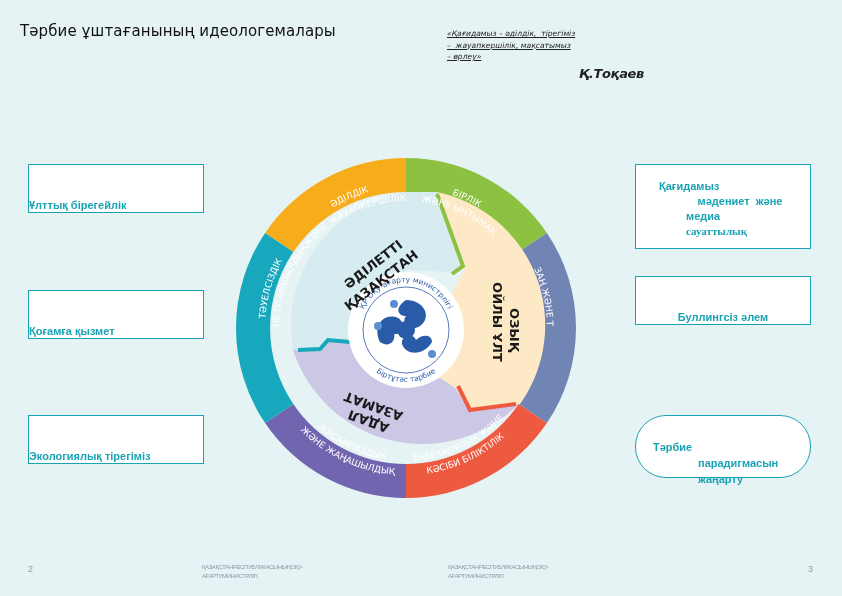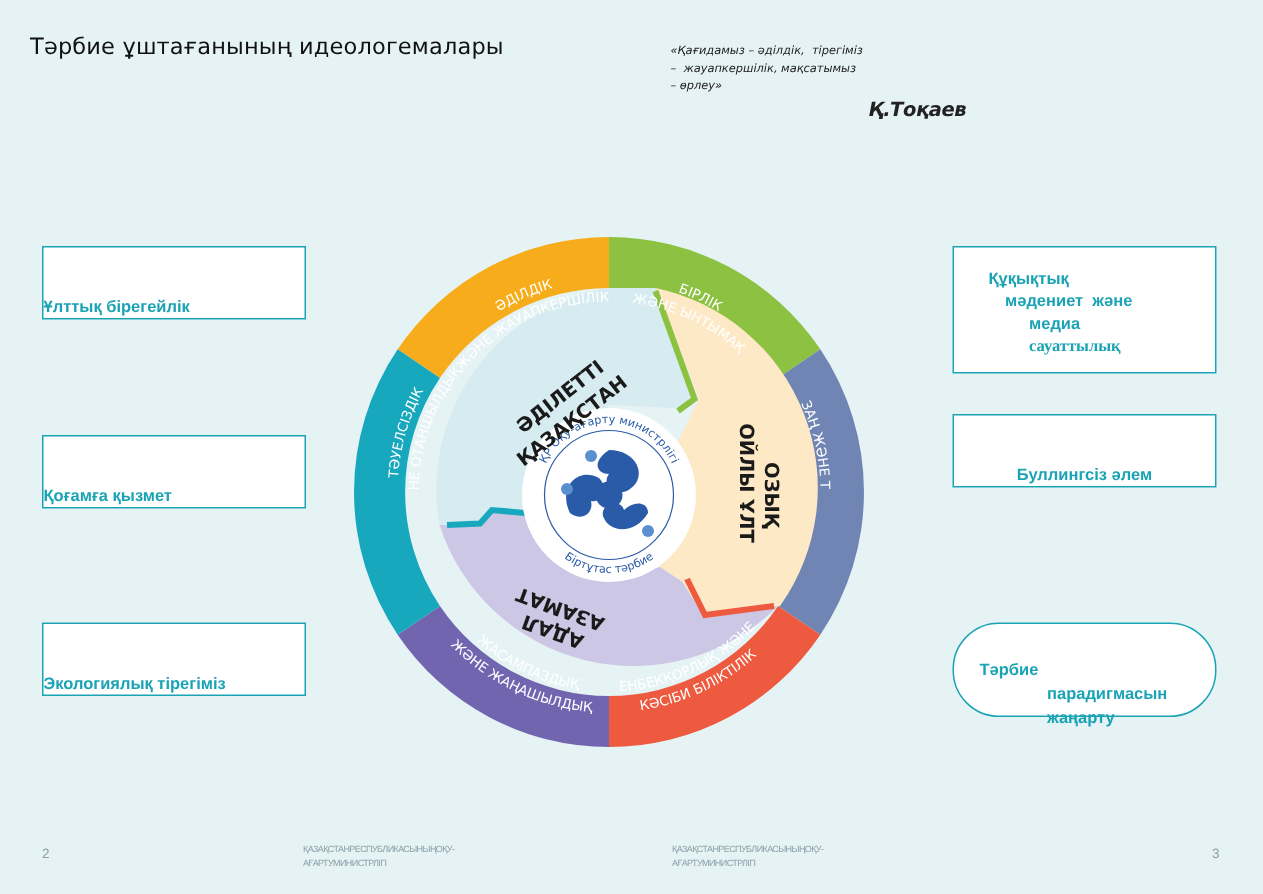--- a/index.html
+++ b/index.html
@@ -12,21 +12,21 @@
   .title {
     position: absolute; left: 20px; top: 22px;
     font-family: "DejaVu Sans", sans-serif;
     font-size: 15px; color: #111; letter-spacing: 0.1px;
   }
   .quote {
     position: absolute; left: 447px; top: 28px; width: 180px;
     font-family: "DejaVu Sans", sans-serif;
     font-style: italic; font-size: 7.6px; line-height: 11.5px; color: #222;
   }
-  .quote .line { display: block; white-space: pre; }
+  .quote .line { display: block; white-space: pre; text-decoration: underline; }
   .author {
     position: absolute; left: 579px; top: 66px;
     font-family: "DejaVu Sans", sans-serif;
     font-style: italic; font-weight: bold; font-size: 13px; color: #222;
     letter-spacing: -0.3px;
   }
   .box {
     position: absolute; width: 176px; height: 49px;
     background: #ffffff; border: 1px solid #1aa3b4;
     box-sizing: border-box;
@@ -64,22 +64,22 @@
   <span class="label">Ұлттық бірегейлік</span>
 </div>
 <div class="box left" style="left:28px; top:290px;">
   <span class="label">Қоғамға қызмет</span>
 </div>
 <div class="box left" style="left:28px; top:415px;">
   <span class="label">Экологиялық тірегіміз</span>
 </div>
 
 <div class="box right multi" style="left:635px; top:164px; height:85px; padding-top:14px;">
-  <span class="ln" style="padding-left:23px; line-height:15px;">Құқықтық</span>
-  <span class="ln" style="padding-left:34px; line-height:15px;">мәдениет  және</span>
+  <span class="ln" style="padding-left:23px; line-height:15px;">Қағидамыз</span>
+  <span class="ln" style="padding-left:34px; line-height:15px;text-align:center;">мәдениет  және</span>
   <span class="ln" style="padding-left:50px; line-height:15px;">медиа</span>
   <span class="ln" style="padding-left:50px; line-height:15px;font-family:Liberation Serif, serif;">сауаттылық</span>
 </div>
 <div class="box right single" style="left:635px; top:276px;">
   <span class="label">Буллингсіз әлем</span>
 </div>
 <div class="box right multi" style="left:635px; top:415px; height:63px; padding-top:24px;border-radius:31px;">
   <span class="ln" style="padding-left:17px; line-height:15px;">Тәрбие</span>
   <span class="ln" style="padding-left:62px; line-height:17px;">парадигмасын</span>
   <span class="ln" style="padding-left:62px; line-height:15px;">жаңарту</span>

